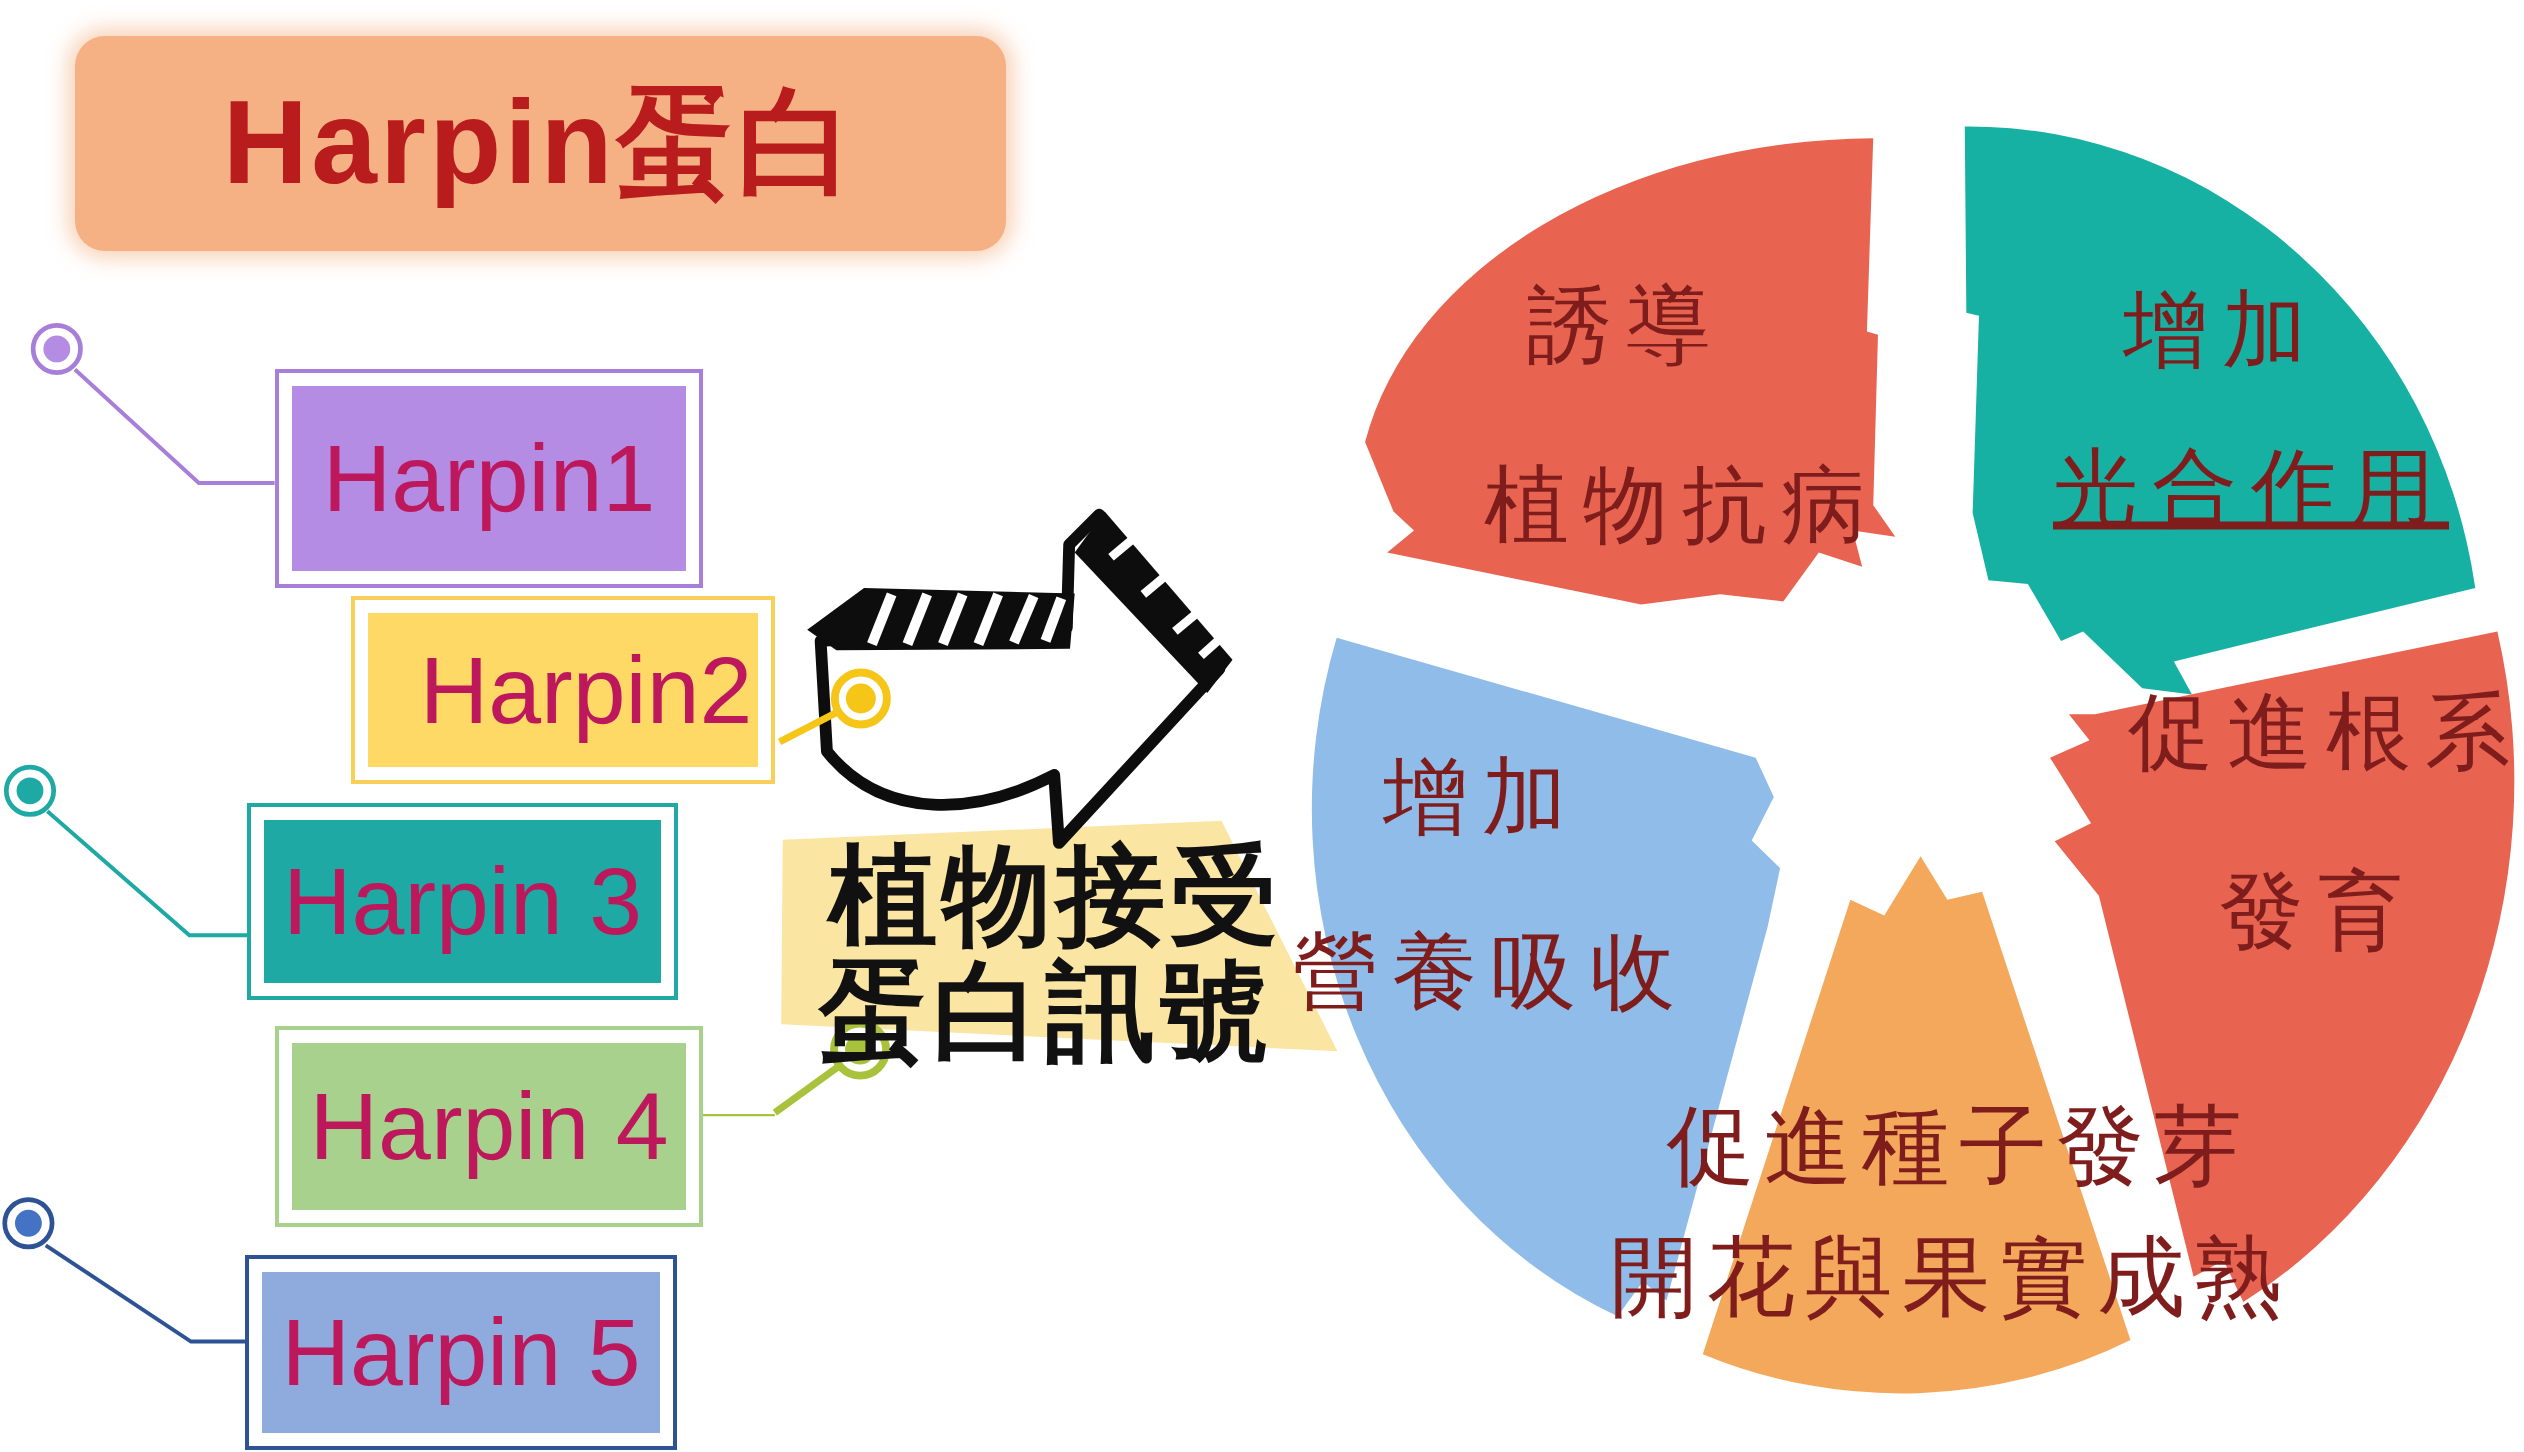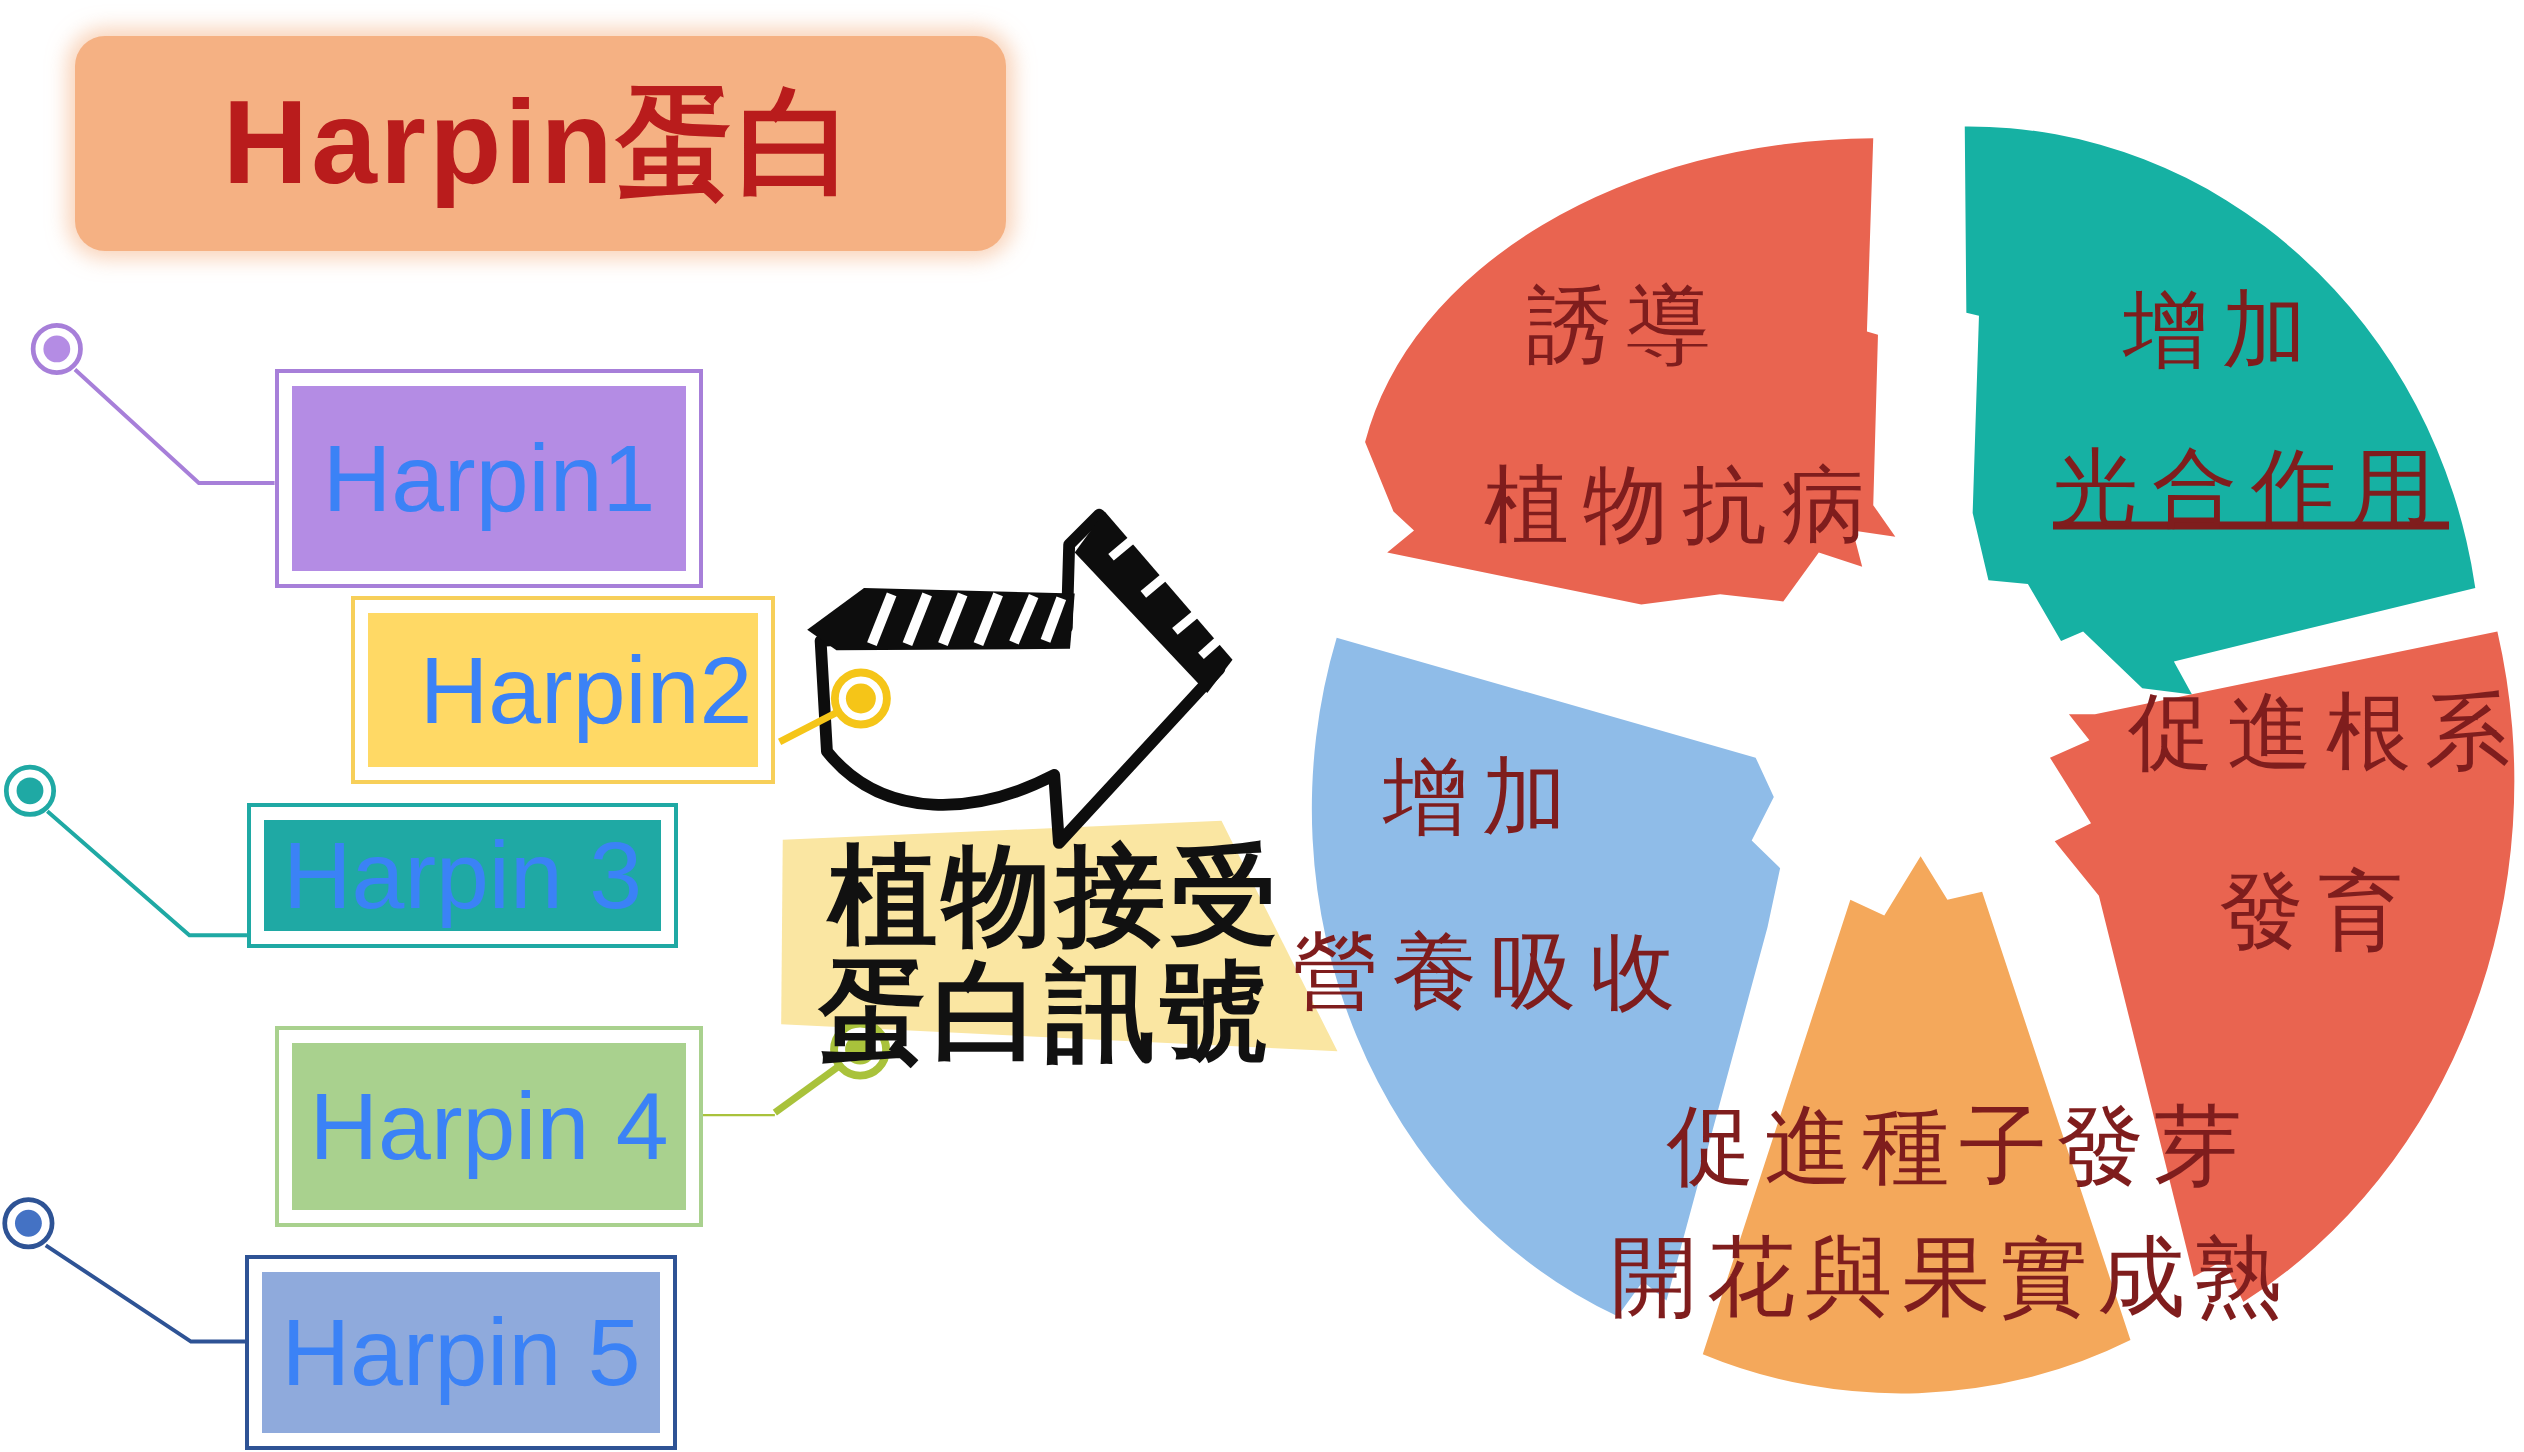--- a/index.html
+++ b/index.html
@@ -9,26 +9,26 @@
   svg.art{position:absolute;left:0;top:0;width:2525px;height:1453px;}
 
   
   .title-box{left:75px;top:36px;width:931px;height:215px;border-radius:30px;background:#f5b183;
              box-shadow:0 0 20.5px 8px rgba(244,177,131,.55);display:flex;align-items:center;justify-content:center;}
   .title-box .t{font-size:118px;font-weight:600;letter-spacing:3.2px;color:#b91c1c;}
 
   
   .pbox{box-sizing:border-box;border:4px solid;background:#fff;display:flex;align-items:center;justify-content:center;}
   .pbox .fill{position:absolute;inset:13.4px;}
-  .pbox .lbl{position:relative;font-size:95px;font-weight:500;color:#3b82f6;}
+  .pbox .lbl{position:relative;font-size:95px;font-weight:500;color:#be185d;}
   .p0{left:275px;top:369px;width:428px;height:219px;border-color:#a77fd9;}
   .p0 .fill{background:#b48ce4;}
   .p1{left:351px;top:596px;width:424px;height:188px;border-color:#f7cf59;padding-left:46px;}
   .p1 .fill{background:#ffd965;}
-  .p2{left:247px;top:803px;width:431px;height:145px;border-color:#1fa9a4;}
+  .p2{left:247px;top:803px;width:431px;height:197px;border-color:#1fa9a4;}
   .p2 .fill{background:#1fa9a4;}
   .p3{left:275px;top:1026px;width:428px;height:201px;border-color:#a9d18e;}
   .p3 .fill{background:#a9d18e;}
   .p4{left:245px;top:1255px;width:432px;height:195px;border-color:#2e5395;}
   .p4 .fill{background:#8faadc;}
 
   
   .seg-lbl{transform:translate(-50%,-50%);white-space:nowrap;font-size:85px;font-weight:400;
            letter-spacing:14px;color:#7f1d1d;}
   .seg-lbl.big{font-size:88px;letter-spacing:9.5px;}

